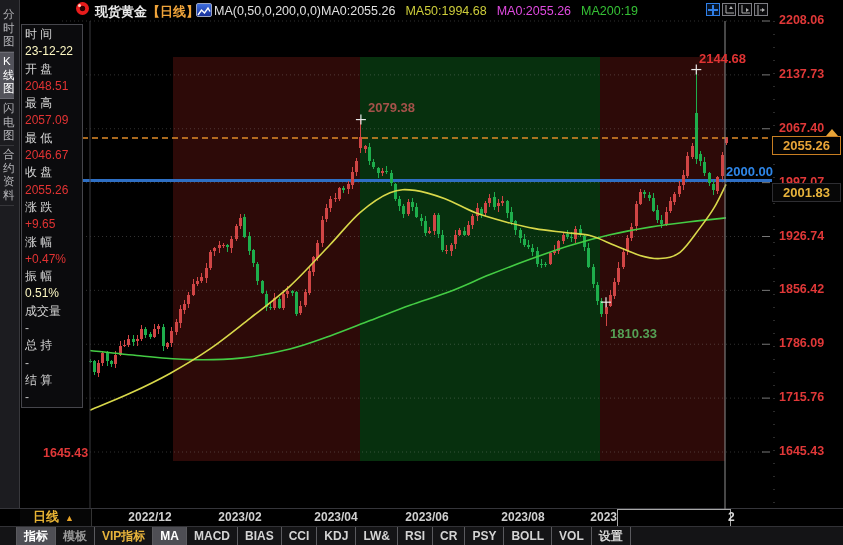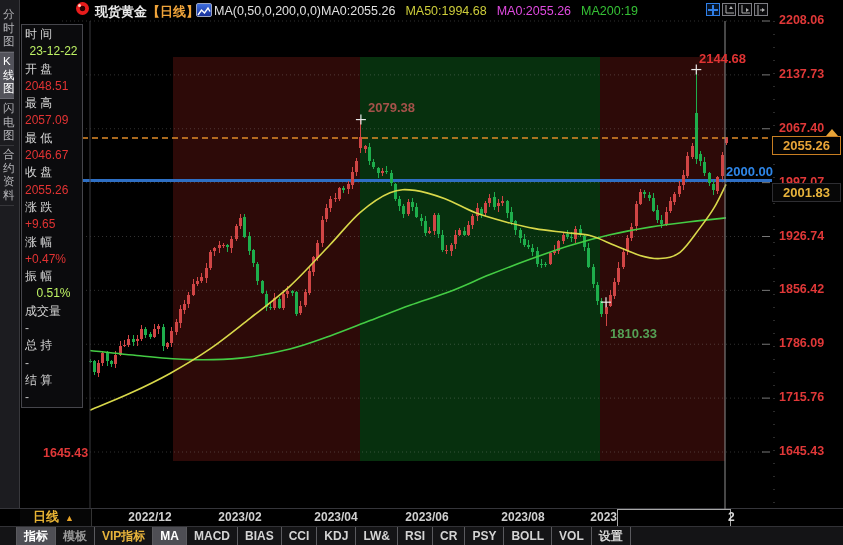--- a/index.html
+++ b/index.html
@@ -34,21 +34,21 @@
   .annot{position:absolute;font-size:13px;font-weight:700;z-index:3;white-space:nowrap;}
   
   .left-strip{position:absolute;left:0;top:0;width:20px;height:508px;background:#1c1c20;border-right:1px solid #38383c;z-index:6;}
   .vtab{position:absolute;left:0;width:14px;color:#b4b4b8;font-size:11.5px;line-height:13.5px;text-align:left;
     word-break:break-all;padding:2px 3px;border-bottom:1px solid #36363a;cursor:default;}
   .vtab.active{background:#53535b;color:#fff;border-top:1px solid #6a6a72;border-bottom:1px solid #6a6a72;}
   
   .info-panel{position:absolute;left:21px;top:24px;width:62px;height:384px;background:#0b0b0d;
     border:1px solid #46464c;z-index:5;padding:1px 0 0 3px;overflow:hidden;}
   .info-line{height:17.3px;line-height:17.3px;font-size:12px;white-space:nowrap;}
-  .iv-white{color:#bef264;text-align:center;} .iv-red{color:#e23333;} .iv-dim{color:#c4c4c4;} .il{color:#d4d4d4;}
+  .iv-white{color:#fef9c3;} .iv-red{color:#e23333;} .iv-dim{color:#c4c4c4;} .il{color:#d4d4d4;}
   
   .date-row{position:absolute;left:0;top:509px;width:843px;height:17px;z-index:6;}
   .period-cell{position:absolute;left:20px;top:0;width:72px;height:17px;background:#060606;border-right:1px solid #333;
     font-size:13px;font-weight:700;color:#e8b434;padding-left:13px;line-height:16px;cursor:pointer;white-space:nowrap;}
   .period-cell .up{color:#e8a428;font-size:9px;margin-left:6px;}
   .dtick{position:absolute;top:1px;transform:translateX(-50%);font-size:12px;font-weight:700;color:#cfcfcf;white-space:nowrap;}
   .date-box{position:absolute;left:617px;top:0;height:17px;line-height:15px;padding:16px 4px;border:1px solid #a8a8a8;
     background:#000;color:#e8b434;font-size:12.5px;font-weight:700;white-space:nowrap;}
   .date-partial{position:absolute;left:728px;top:1px;font-size:12px;font-weight:700;color:#d8d8d8;}
   

